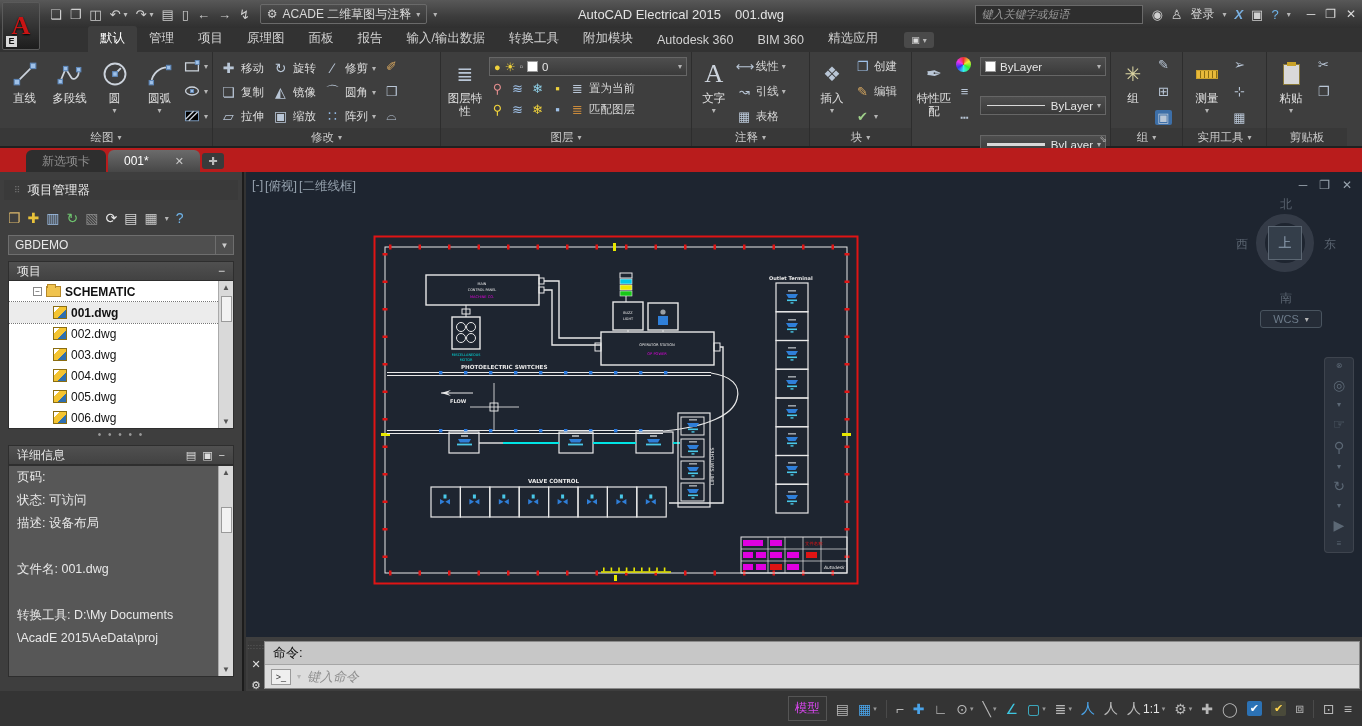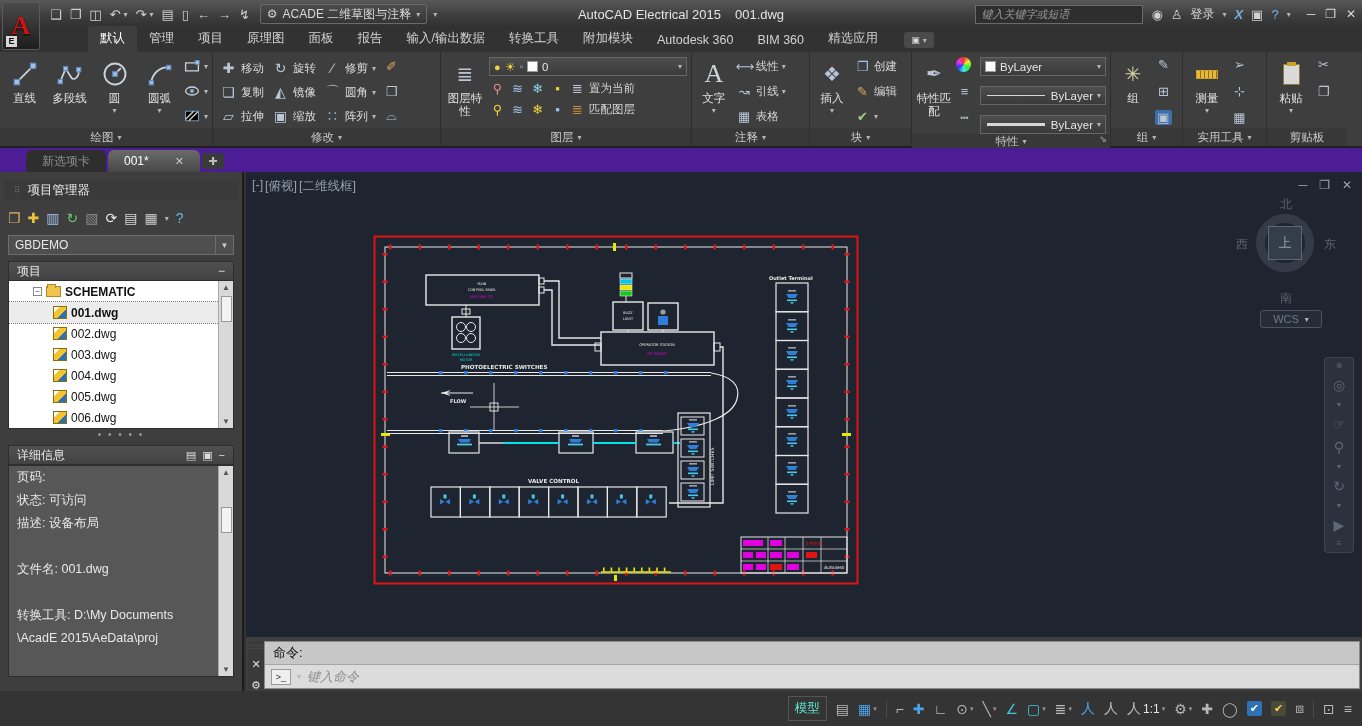--- a/index.html
+++ b/index.html
@@ -71,21 +71,21 @@
   .ruler { width:22px; height:9px; background:#e8b93a; border:1px solid #caa12c;
     background-image:repeating-linear-gradient(90deg,transparent 0 3px,#8a6d12 3px 4px); }
   .clip { width:17px; height:21px; background:#d9d9d9; border:1px solid #8a7a3a; position:relative; }
   .clip::after { content:""; position:absolute; left:3px; top:-3px; width:9px; height:4px; background:#c9a227; }
   .hl { background:#3d6fa8; border-radius:2px; }
   svg.dicon { display:block; }
   svg.dicon path, svg.dicon circle, svg.dicon ellipse, svg.dicon line { fill:none; stroke:#ccd3dc; stroke-width:1.6; }
   svg.dicon rect.ep { fill:#9fc1e8; stroke:#5d86b8; stroke-width:1; }
 
   
-  #filetabs { position:absolute; left:0; top:148px; width:1362px; height:24px; background:#4c1d95;
+  #filetabs { position:absolute; left:0; top:148px; width:1362px; height:24px; background:#b91c1c;
     display:flex; align-items:flex-end; padding-left:26px; gap:2px; }
   .ftab { height:22px; display:flex; align-items:center; padding:0 16px; font-size:12px;
     border-radius:6px 6px 0 0; }
   .ftab.inactive { background:#2e2e2e; color:#8f8f8f; }
   .ftab.active { background:linear-gradient(#6b6b6b,#474747); color:#fff; gap:26px; }
   .ftab .x { color:#c9c9c9; font-size:11px; }
   .fplus { width:22px; height:16px; margin-bottom:3px; background:#3a3a3a; border-radius:3px;
     color:#bbb; font-size:11px; display:flex; align-items:center; justify-content:center; }
 
   
@@ -161,21 +161,21 @@
   #cmd-inputrow { flex:1; background:#dcdcdc; display:flex; align-items:center; gap:6px; padding-left:6px; }
   #cmd-chip { width:20px; height:16px; background:#efefef; border:1px solid #9a9a9a; color:#333;
     font-size:9px; display:flex; align-items:center; justify-content:center; }
   #cmd-input { flex:1; border:none; background:transparent; font-size:13px; color:#333; outline:none; }
   #cmd-input::placeholder { color:#8f8f8f; font-style:italic; }
 
   
   #statusbar { position:absolute; left:0; top:691px; width:1362px; height:35px; background:#343434;
     display:flex; align-items:center; justify-content:flex-end; gap:9px; padding-right:10px;
     color:#b8b8b8; font-size:14px; }
-  #statusbar .txt { color:#5eead4; font-size:12.5px; padding:3px 6px; border:1px solid #555; }
+  #statusbar .txt { color:#d946ef; font-size:12.5px; padding:3px 6px; border:1px solid #555; }
   #statusbar .blue { color:#4aa3e8; }
   #statusbar .cyan { color:#3ec6e0; }
   #statusbar .grp { display:flex; align-items:center; gap:2px; }
   #statusbar .crt { font-size:7px; color:#999; }
   #statusbar .boxed { background:#2c72b5; color:#fff; font-size:11px; padding:1px 3px; border-radius:2px; }
   #statusbar .boxed2 { background:#4a4a3a; color:#ffd34d; font-size:11px; padding:1px 3px; border-radius:2px; }
   .sep { width:1px; height:18px; background:#4a4a4a; }
 
   
   svg#drawing text { font-family:"DejaVu Sans",sans-serif; }
@@ -494,21 +494,21 @@
       <div class="pbody">
         <div class="bigbtn" style="width:36px">
           <span class="bicon" style="font-size:19px;color:#b9c6d6">✒</span>
           <span>特性匹配</span>
         </div>
         <div class="smallcol" style="width:20px">
           <span class="colorwheel"></span>
           <span class="sic">≡</span>
           <span class="sic">┅</span>
         </div>
-        <div style="flex:1;display:flex;flex-direction:column;gap:10px;padding-top:2px">
+        <div style="flex:1;display:flex;flex-direction:column;gap:20px;padding-top:2px">
           <div class="combo">
             <span class="swatch"></span>
               <span>ByLayer</span>
               <span class="fill"></span>
               <span class="crt">▾</span>
           </div>
           <div class="combo">
             <span class="lwline"></span>
               <span>ByLayer</span>
               <span class="crt">▾</span>

